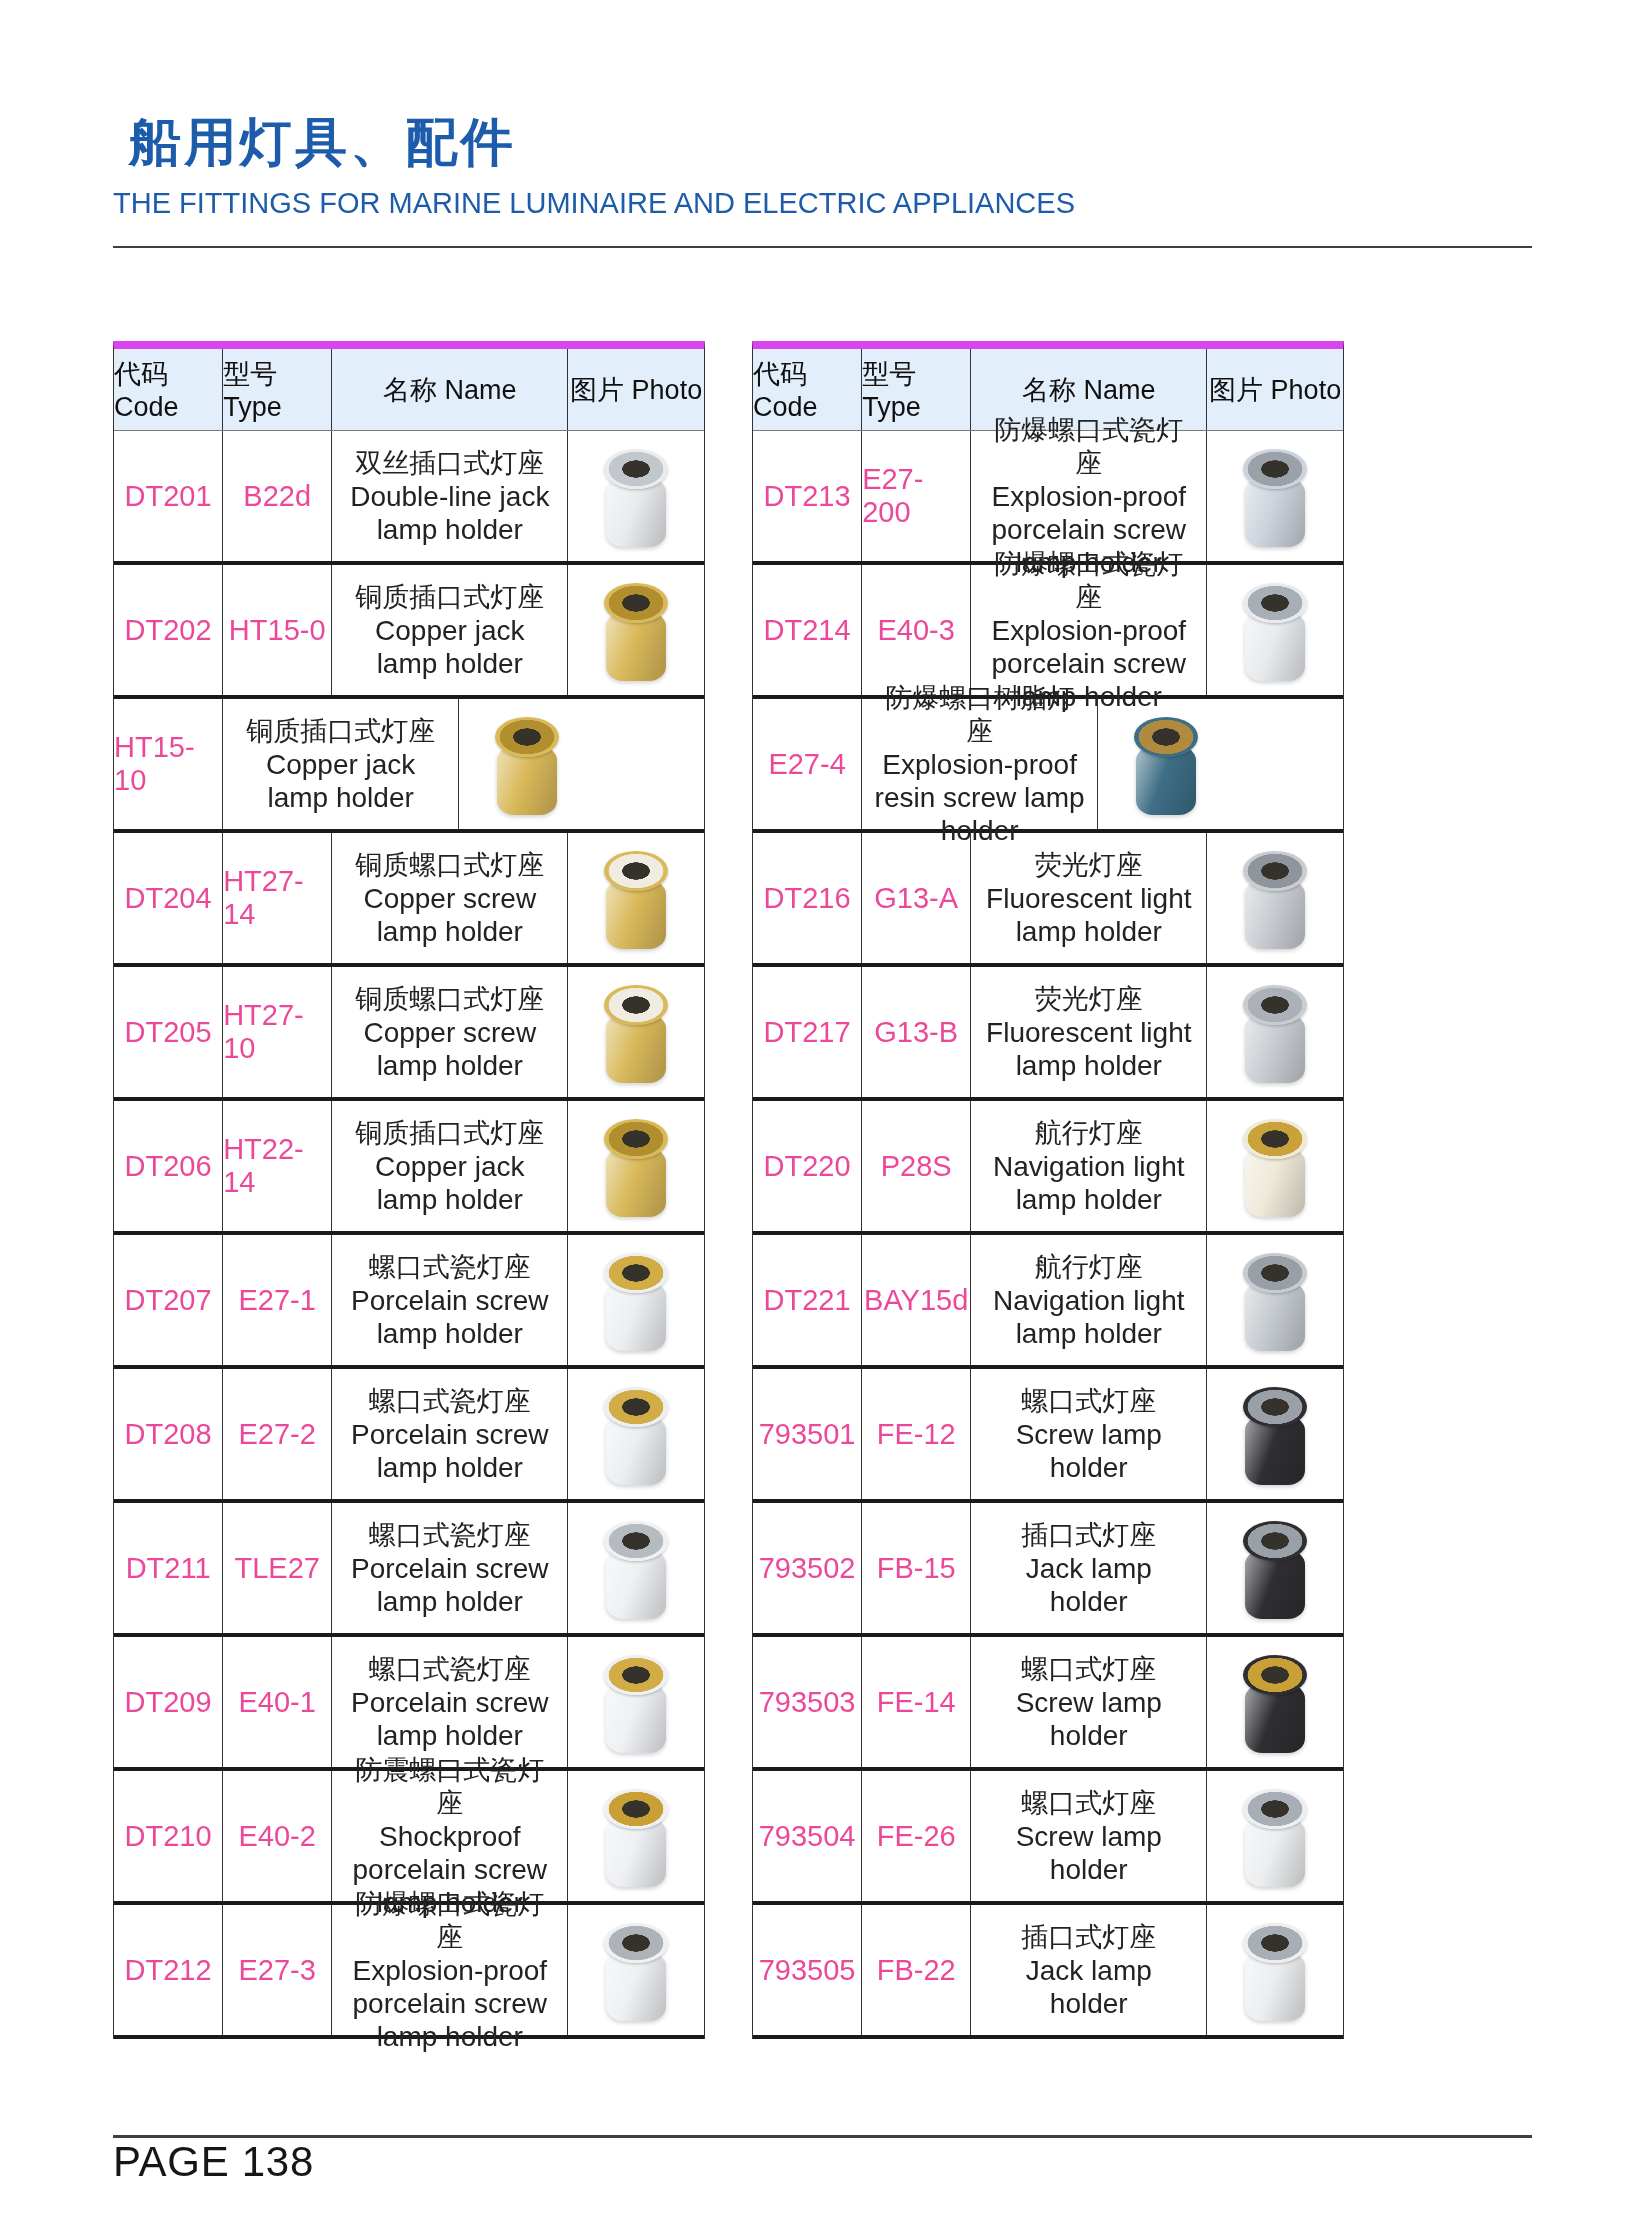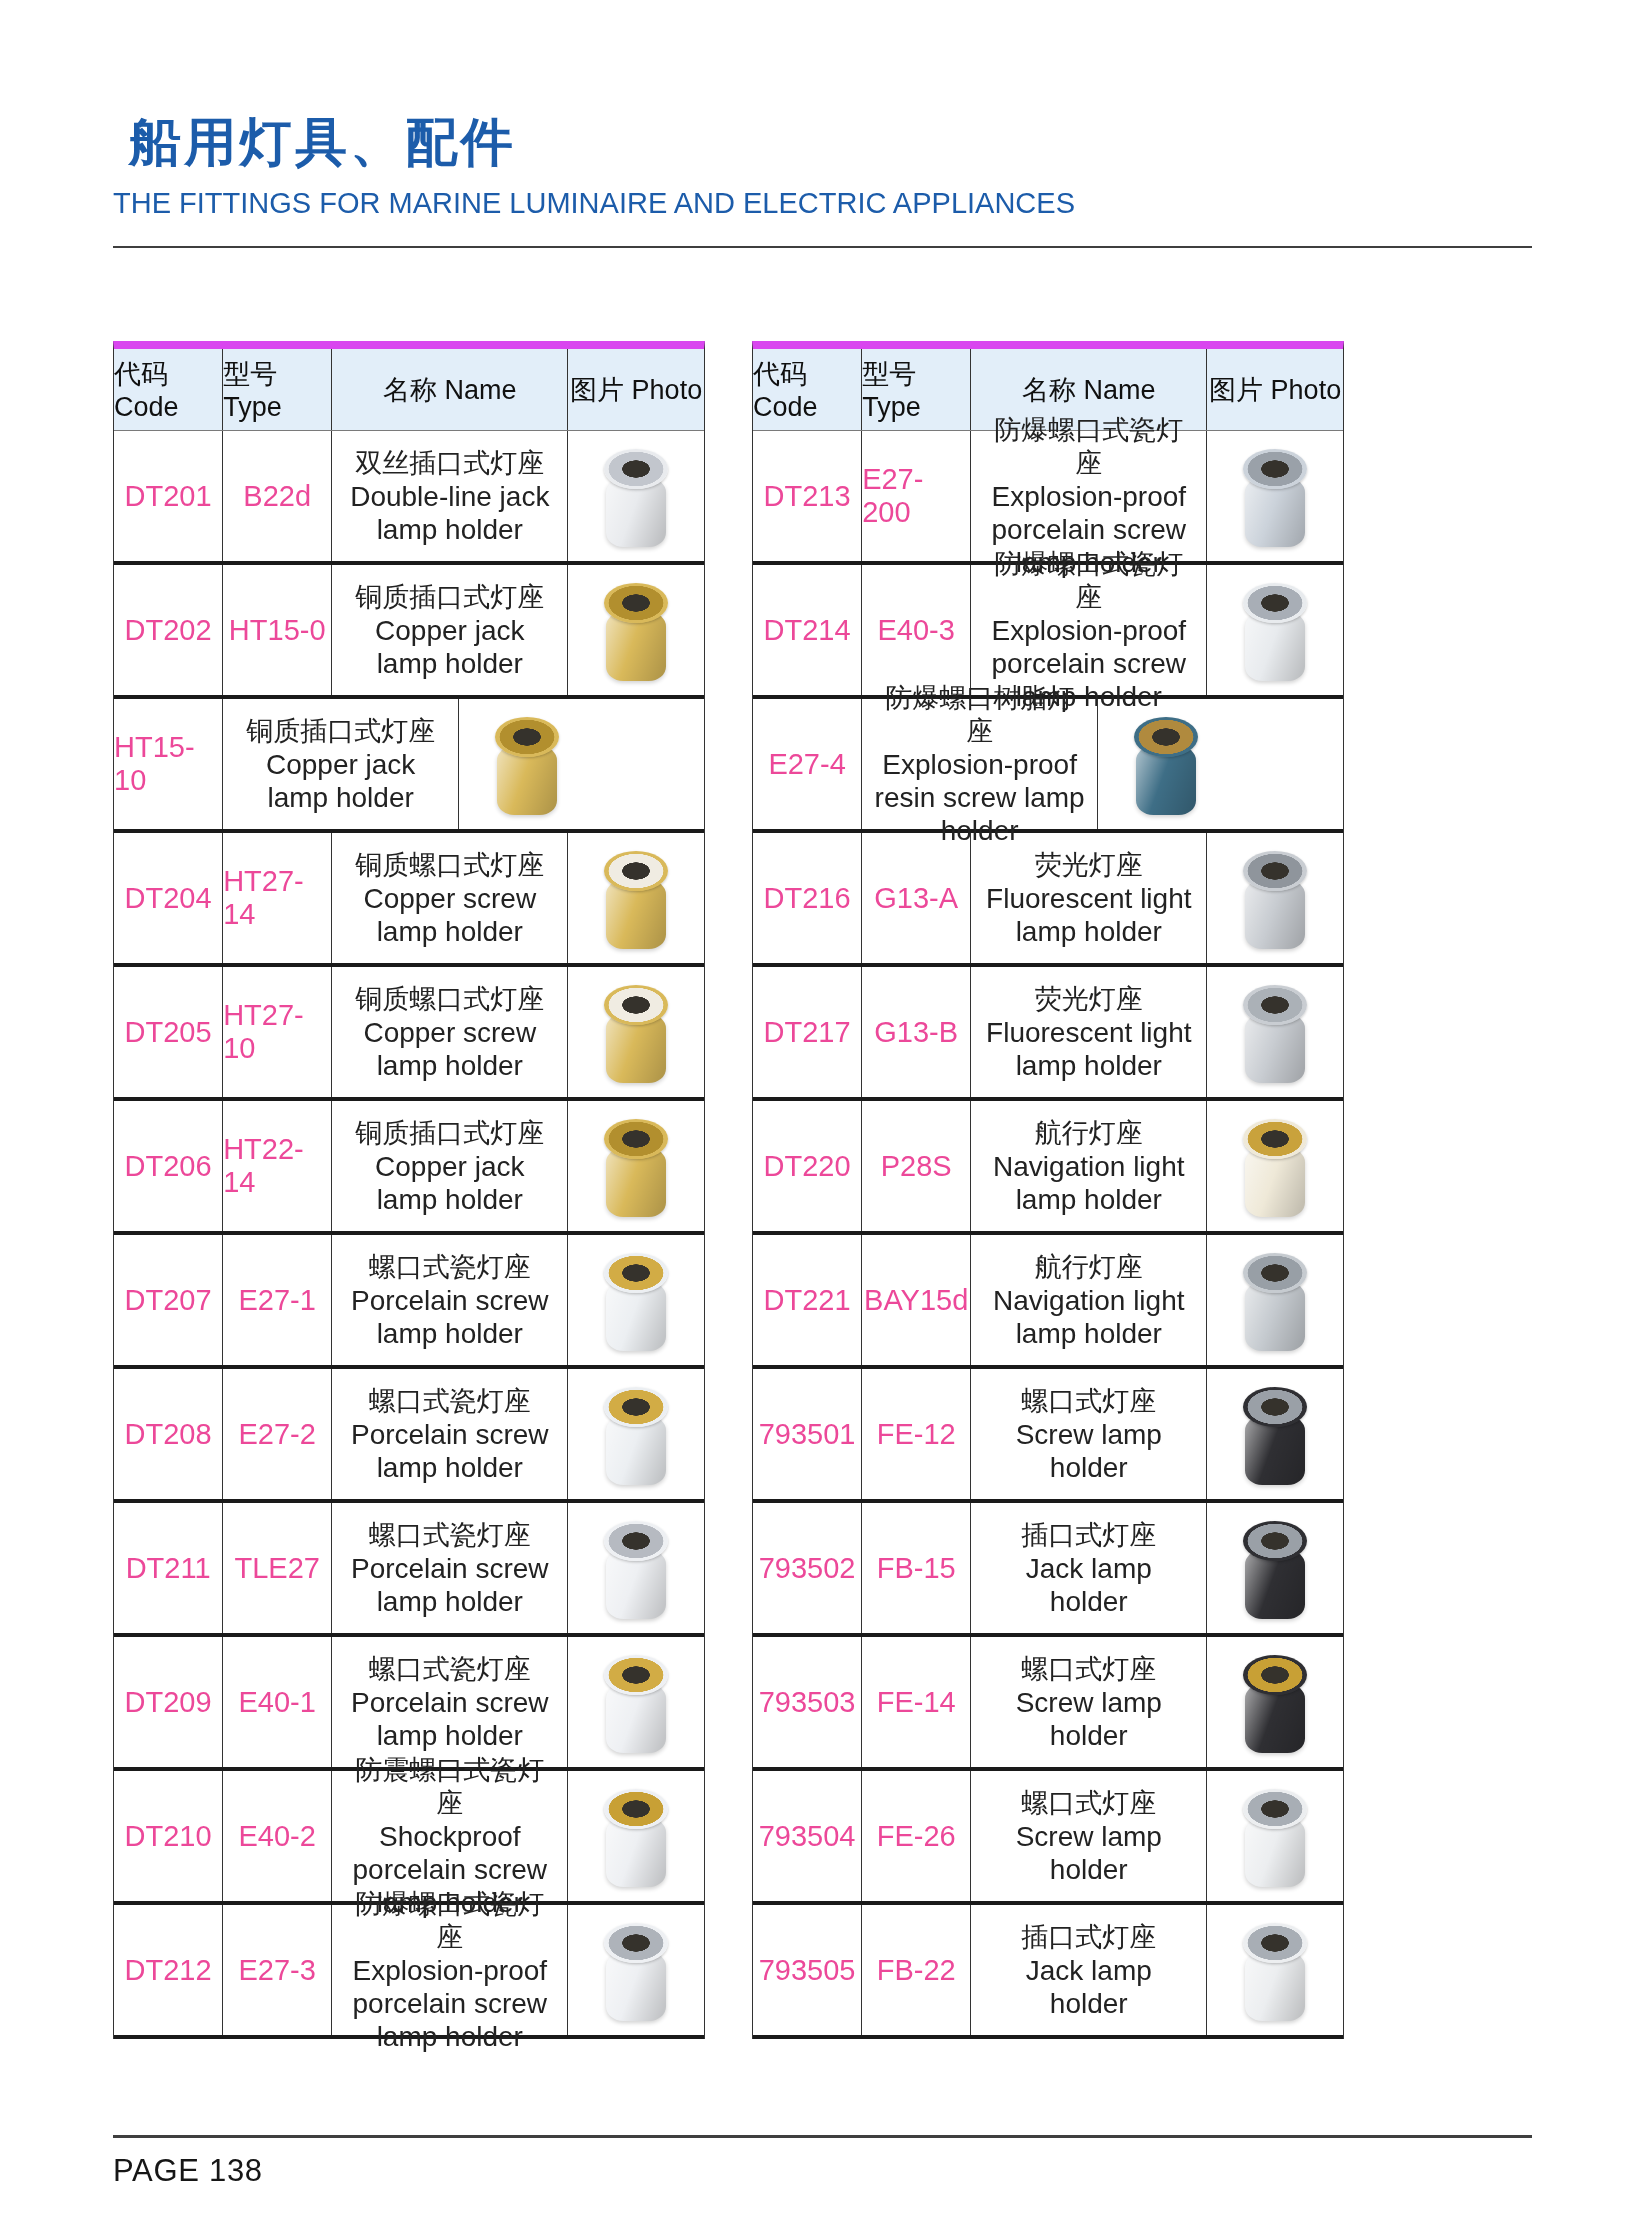--- a/index.html
+++ b/index.html
@@ -53,21 +53,21 @@
     border-radius: 50%;
     background: radial-gradient(ellipse at 50% 50%,
       #35322c 0%, #35322c 30%,
       var(--c2) 31%, var(--c2) 60%,
       var(--c1) 61%, var(--c1) 100%);
     box-shadow: 0 1.3px 2.7px rgba(0,0,0,.22);
   }
 
   
   .footer-rule { margin-top: 96px; width: 1419px; height: 2.7px; background: #3f3f3f; }
-  .page-number { margin-top: 15px; font-size: 31px; color: #161616; letter-spacing: 0.7px; }
+  .page-number { margin-top: 0; font-size: 42px; color: #161616; letter-spacing: 0.7px; }
 </style>
 </head>
 <body>
 
 <div class="page">
 
   <h1 class="title-zh">船用灯具、配件</h1>
   <div class="title-en">THE FITTINGS FOR MARINE LUMINAIRE AND ELECTRIC APPLIANCES</div>
   <div class="title-rule"></div>
 

